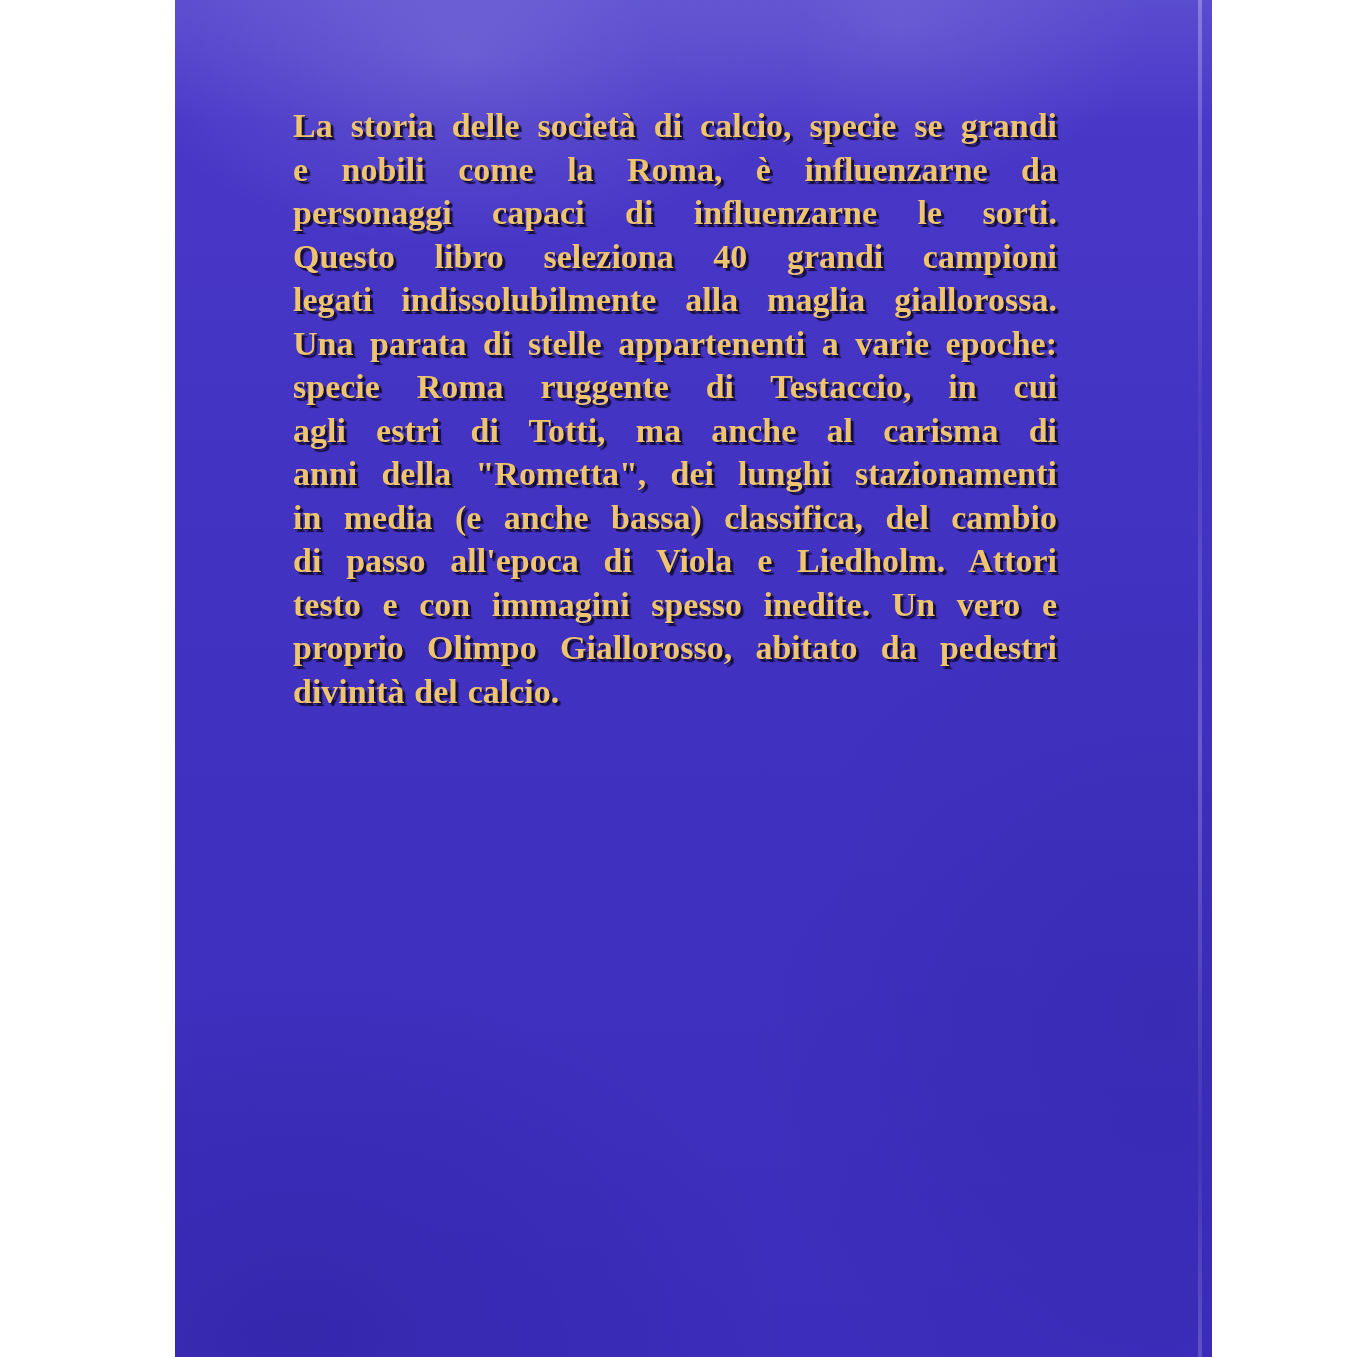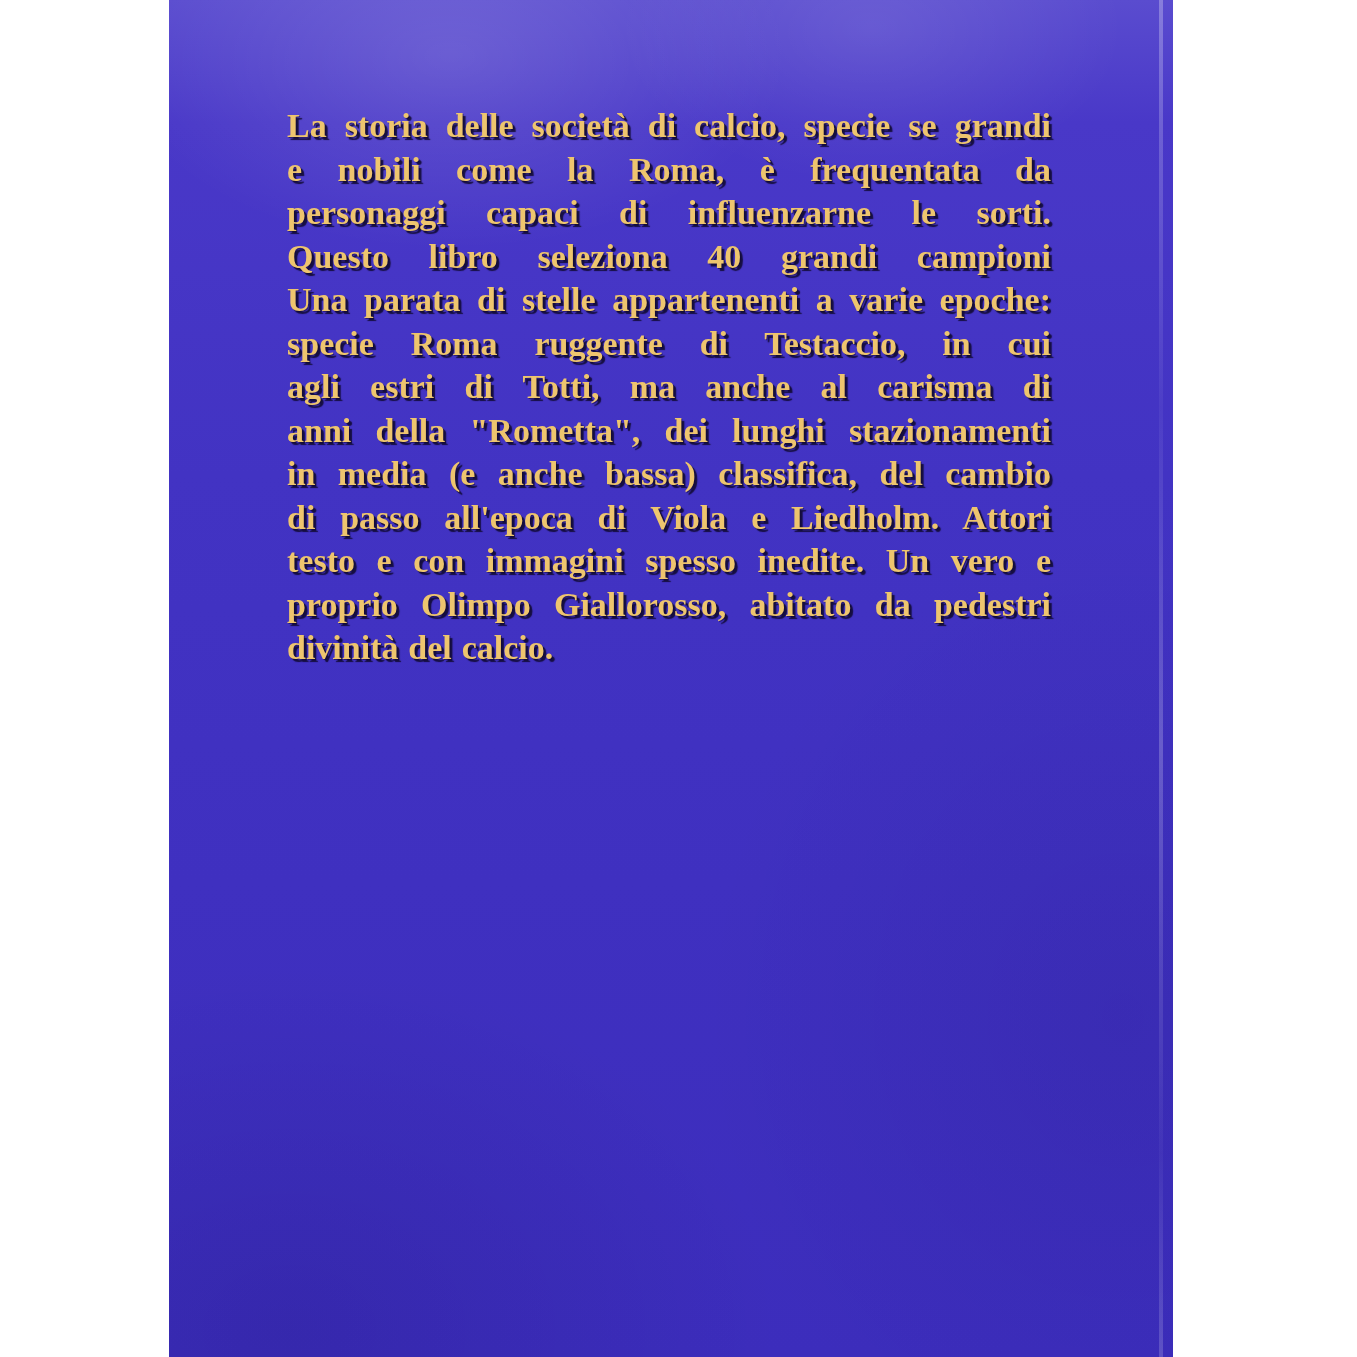--- a/index.html
+++ b/index.html
@@ -14,30 +14,31 @@
 
   .cover-wrap {
     position: relative;
     width: 1357px;
     height: 1357px;
     background: #ffffff;
   }
 
   .back-cover-panel {
     position: absolute;
-    left: 169px;
+    left: 175px;
     top: 0;
     width: 1004px;
     height: 1357px;
     background:
       radial-gradient(ellipse 520px 300px at 28% 4%, rgba(255,255,255,0.14), rgba(255,255,255,0) 65%),
       radial-gradient(ellipse 420px 260px at 70% 2%, rgba(255,255,255,0.10), rgba(255,255,255,0) 60%),
       radial-gradient(ellipse 700px 520px at 12% 98%, rgba(5,0,60,0.12), rgba(5,0,60,0) 70%),
       radial-gradient(ellipse 600px 700px at 95% 75%, rgba(5,0,50,0.08), rgba(5,0,50,0) 70%),
       linear-gradient(180deg, #5a4ccf 0%, #4938c8 9%, #4233c3 35%, #3f30c0 65%, #3c2dbc 100%);
+    padding-left: 33px;
   }
 
   
   .back-cover-panel::after {
     content: "";
     position: absolute;
     right: 10px;
     top: 0;
     width: 4px;
     height: 100%;
@@ -76,23 +77,24 @@
     text-align-last: left;
   }
 </style>
 </head>
 <body>
 
 <div class="cover-wrap">
   <div class="back-cover-panel">
     <div class="blurb">
       <div class="line">La storia delle società di calcio, specie se grandi</div>
-      <div class="line">e nobili come la Roma, è frequentata da</div>
+      <div class="line">e nobili come la Roma, è influenzarne da</div>
       <div class="line">personaggi capaci di influenzarne le sorti.</div>
       <div class="line">Questo libro seleziona 40 grandi campioni</div>
+      <div class="line">legati indissolubilmente alla maglia giallorossa.</div>
       <div class="line">Una parata di stelle appartenenti a varie epoche:</div>
       <div class="line">specie Roma ruggente di Testaccio, in cui</div>
       <div class="line">agli estri di Totti, ma anche al carisma di</div>
       <div class="line">anni della "Rometta", dei lunghi stazionamenti</div>
       <div class="line">in media (e anche bassa) classifica, del cambio</div>
       <div class="line">di passo all'epoca di Viola e Liedholm. Attori</div>
       <div class="line">testo e con immagini spesso inedite. Un vero e</div>
       <div class="line">proprio Olimpo Giallorosso, abitato da pedestri</div>
       <div class="line line-last">divinità del calcio.</div>
     </div>

